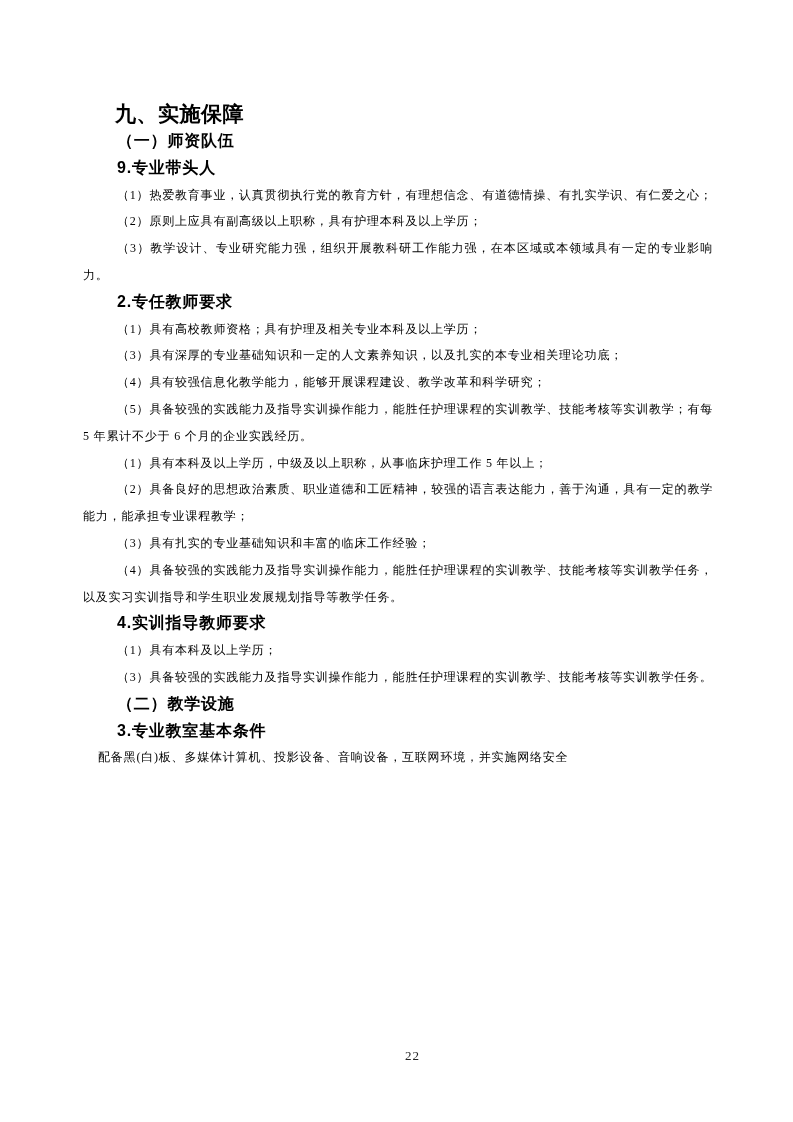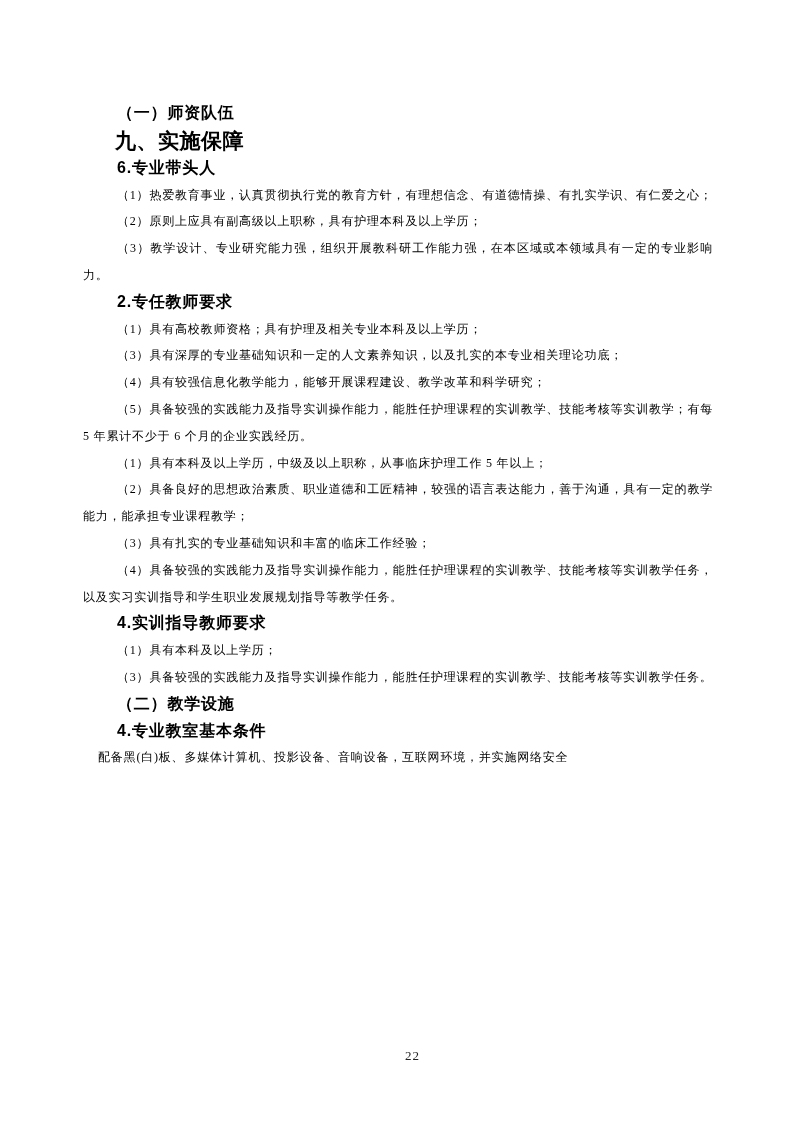--- a/index.html
+++ b/index.html
@@ -58,38 +58,38 @@
     font-size: 13px;
     color: #222222;
     letter-spacing: 1px;
   }
 </style>
 </head>
 <body>
 
 <div class="page">
   <div class="content">
+      <div class="block section-heading">九、实施保障</div>
       <div class="block subsection-heading">（一）师资队伍</div>
-      <div class="block section-heading">九、实施保障</div>
-      <div class="block item-heading">6.专业带头人</div>
+      <div class="block item-heading">9.专业带头人</div>
       <div class="block paragraph">（1）热爱教育事业，认真贯彻执行党的教育方针，有理想信念、有道德情操、有扎实学识、有仁爱之心；</div>
       <div class="block paragraph">（2）原则上应具有副高级以上职称，具有护理本科及以上学历；</div>
       <div class="block paragraph">（3）教学设计、专业研究能力强，组织开展教科研工作能力强，在本区域或本领域具有一定的专业影响力。</div>
       <div class="block item-heading">2.专任教师要求</div>
       <div class="block paragraph">（1）具有高校教师资格；具有护理及相关专业本科及以上学历；</div>
       <div class="block paragraph">（3）具有深厚的专业基础知识和一定的人文素养知识，以及扎实的本专业相关理论功底；</div>
       <div class="block paragraph">（4）具有较强信息化教学能力，能够开展课程建设、教学改革和科学研究；</div>
       <div class="block paragraph">（5）具备较强的实践能力及指导实训操作能力，能胜任护理课程的实训教学、技能考核等实训教学；有每 5 年累计不少于 6 个月的企业实践经历。</div>
       <div class="block paragraph">（1）具有本科及以上学历，中级及以上职称，从事临床护理工作 5 年以上；</div>
       <div class="block paragraph">（2）具备良好的思想政治素质、职业道德和工匠精神，较强的语言表达能力，善于沟通，具有一定的教学能力，能承担专业课程教学；</div>
       <div class="block paragraph">（3）具有扎实的专业基础知识和丰富的临床工作经验；</div>
       <div class="block paragraph">（4）具备较强的实践能力及指导实训操作能力，能胜任护理课程的实训教学、技能考核等实训教学任务，以及实习实训指导和学生职业发展规划指导等教学任务。</div>
       <div class="block item-heading">4.实训指导教师要求</div>
       <div class="block paragraph">（1）具有本科及以上学历；</div>
       <div class="block paragraph">（3）具备较强的实践能力及指导实训操作能力，能胜任护理课程的实训教学、技能考核等实训教学任务。</div>
       <div class="block subsection-heading">（二）教学设施</div>
-      <div class="block item-heading">4.专业教室基本条件</div>
+      <div class="block item-heading">3.专业教室基本条件</div>
       <div class="block paragraph-flush">配备黑(白)板、多媒体计算机、投影设备、音响设备，互联网环境，并实施网络安全</div>
     </div>
   <div class="footer">
     <span>22</span>
   </div>
 </div>
 
 </body></html>

